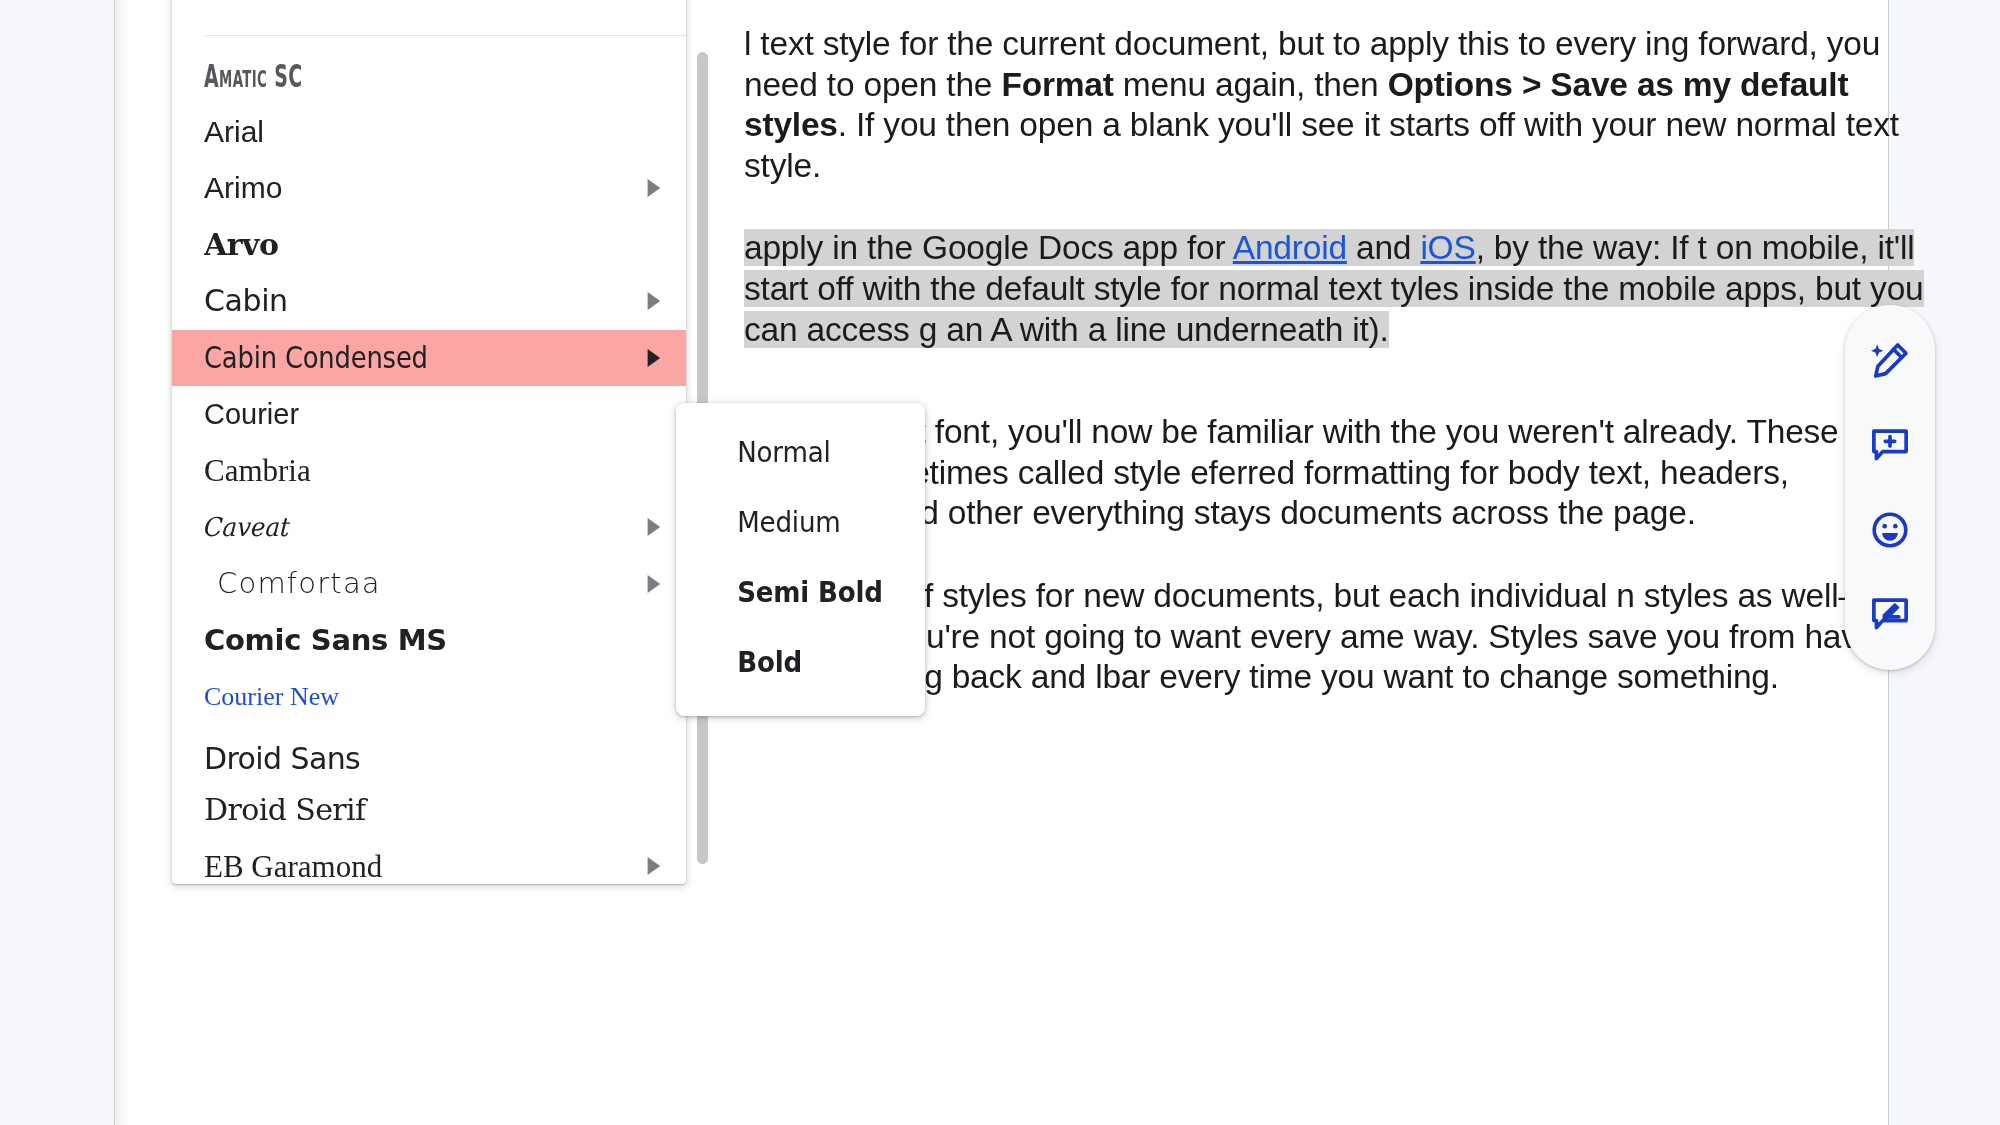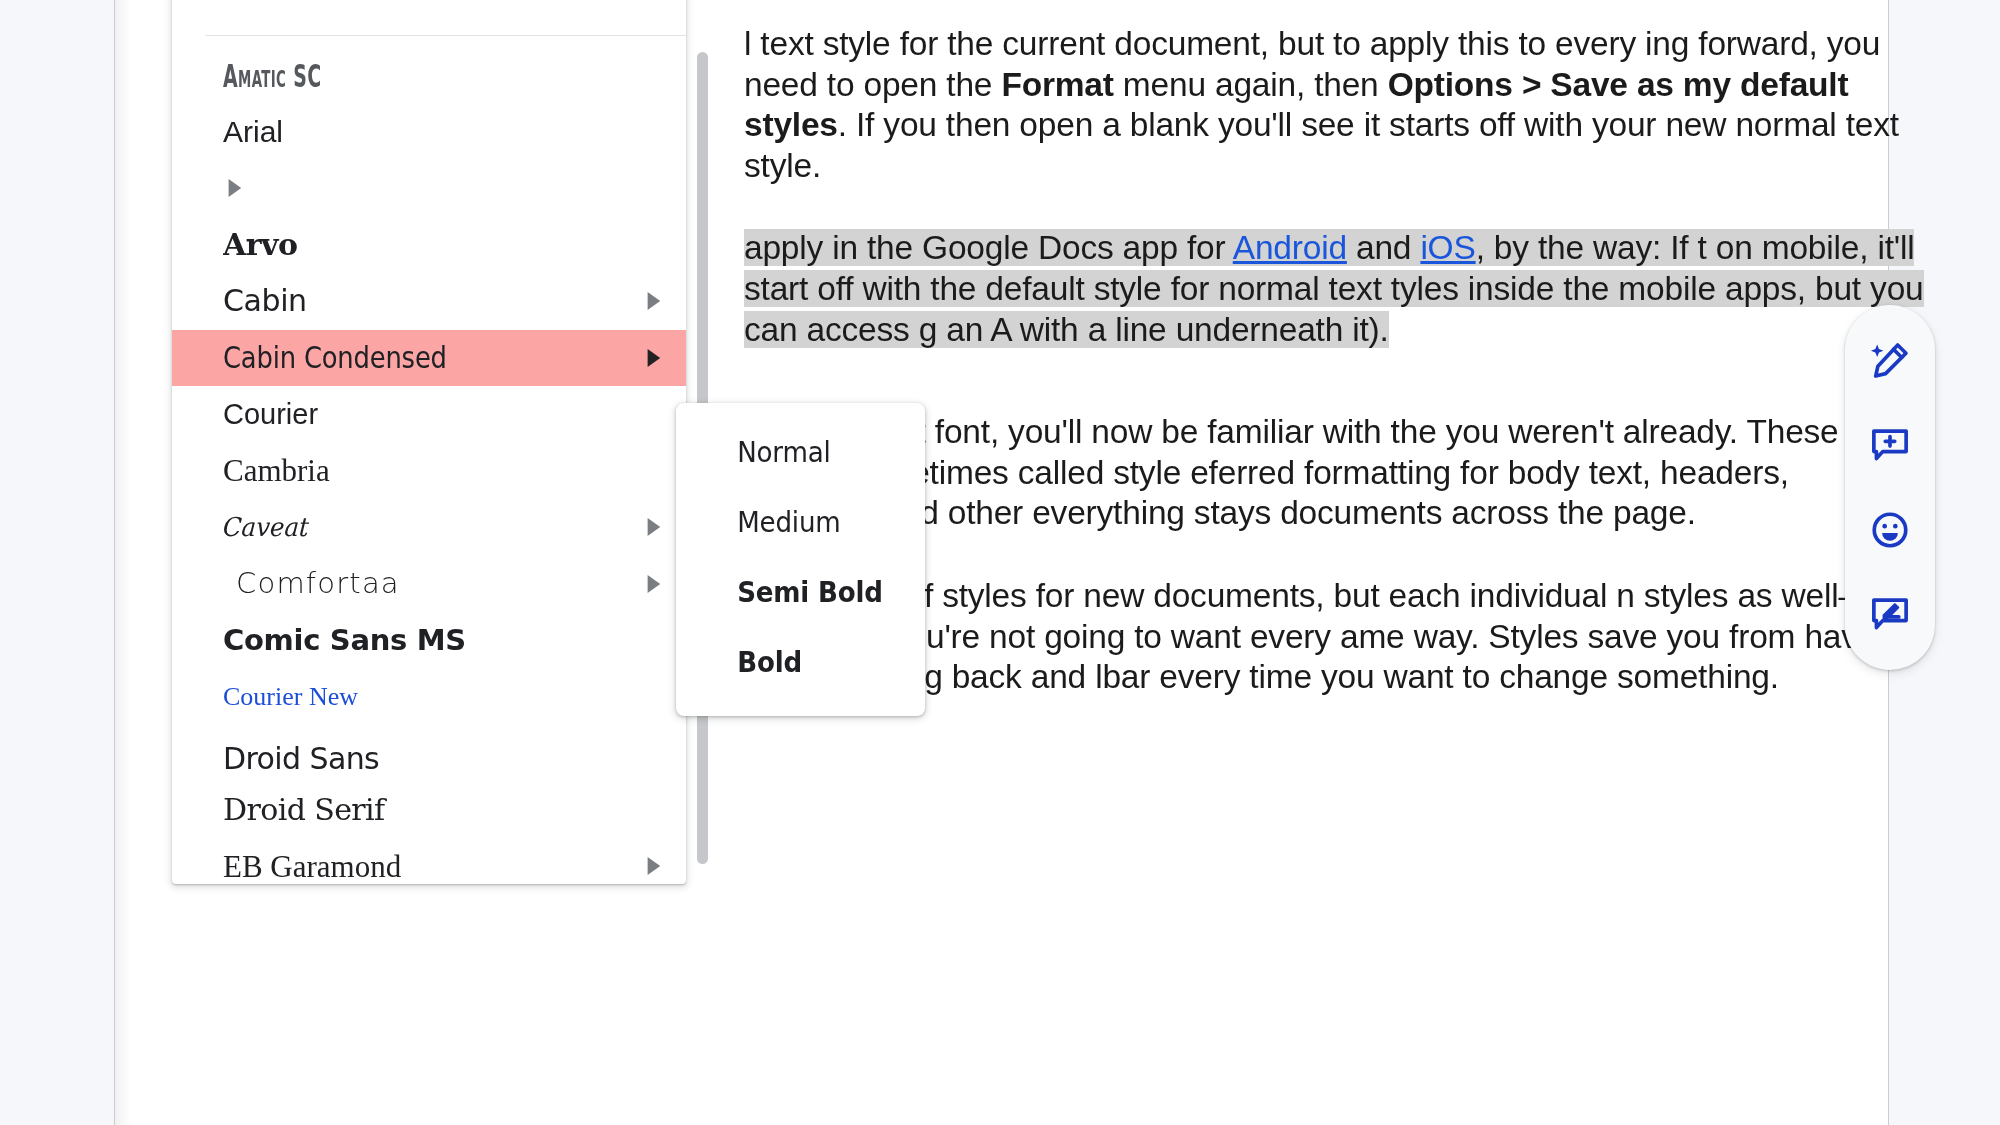--- a/index.html
+++ b/index.html
@@ -99,21 +99,21 @@
     position: absolute;
     left: 0; right: 0;
     top: 175px;
     bottom: 0;
   }
   .font-item {
     position: relative;
     height: 56.5px;
     display: flex;
     align-items: center;
-    padding: 0 22px 0 51px;
+    padding: 0 22px 0 32px;
     color: #202124;
     cursor: pointer;
   }
   .font-item.sel { background: #fca5a5; }
   .font-item .label {
     flex: 1 1 auto;
     font-size: 30px;
     line-height: 1;
     white-space: nowrap;
     overflow: hidden;
@@ -234,20 +234,21 @@
     <div class="font-list" id="font-list">
         <div class="font-item">
           <span class="label f-amatic">Amatic SC</span>
           <span class="arrow"></span>
         </div>
         <div class="font-item">
           <span class="label f-arial">Arial</span>
           <span class="arrow"></span>
         </div>
         <div class="font-item">
+          <span class="label f-arimo">Arimo</span>
           <span class="arrow">
             <svg width="18" height="18" viewBox="0 0 10 10">
               <path d="M2 0 L9 5 L2 10 Z" fill="currentColor"></path>
             </svg>
           </span>
         </div>
         <div class="font-item">
           <span class="label f-arvo">Arvo</span>
           <span class="arrow"></span>
         </div>

